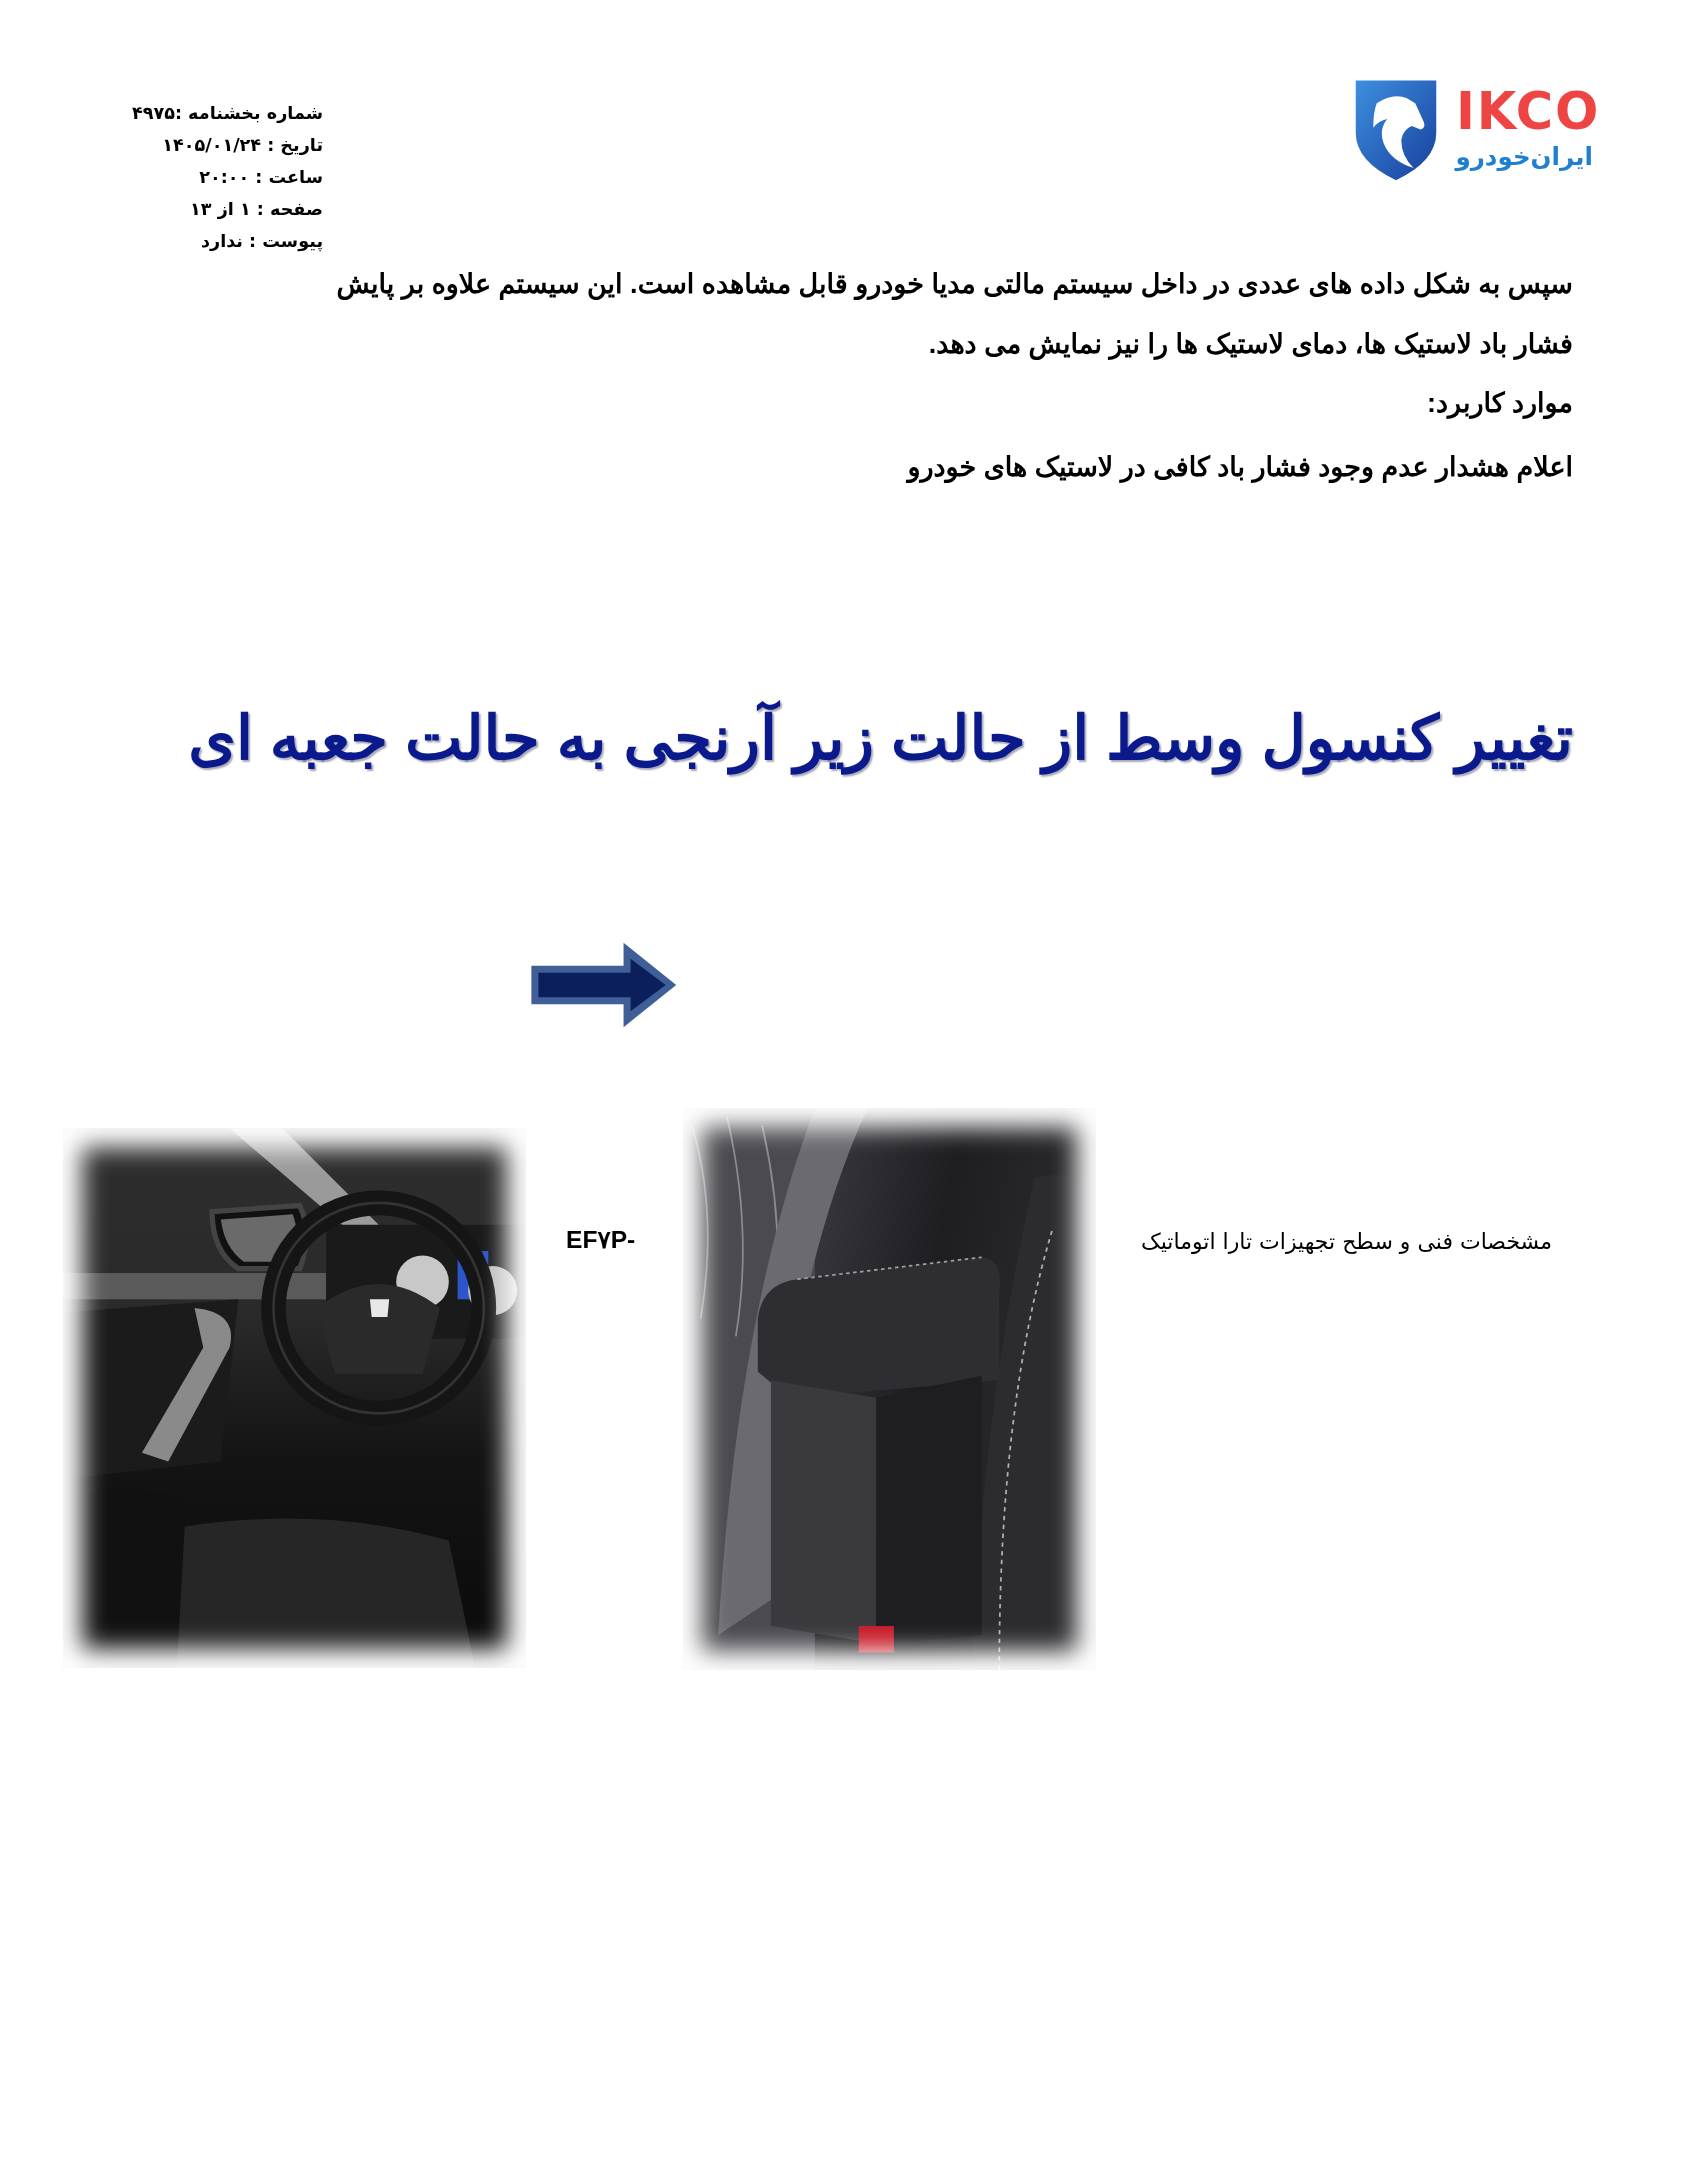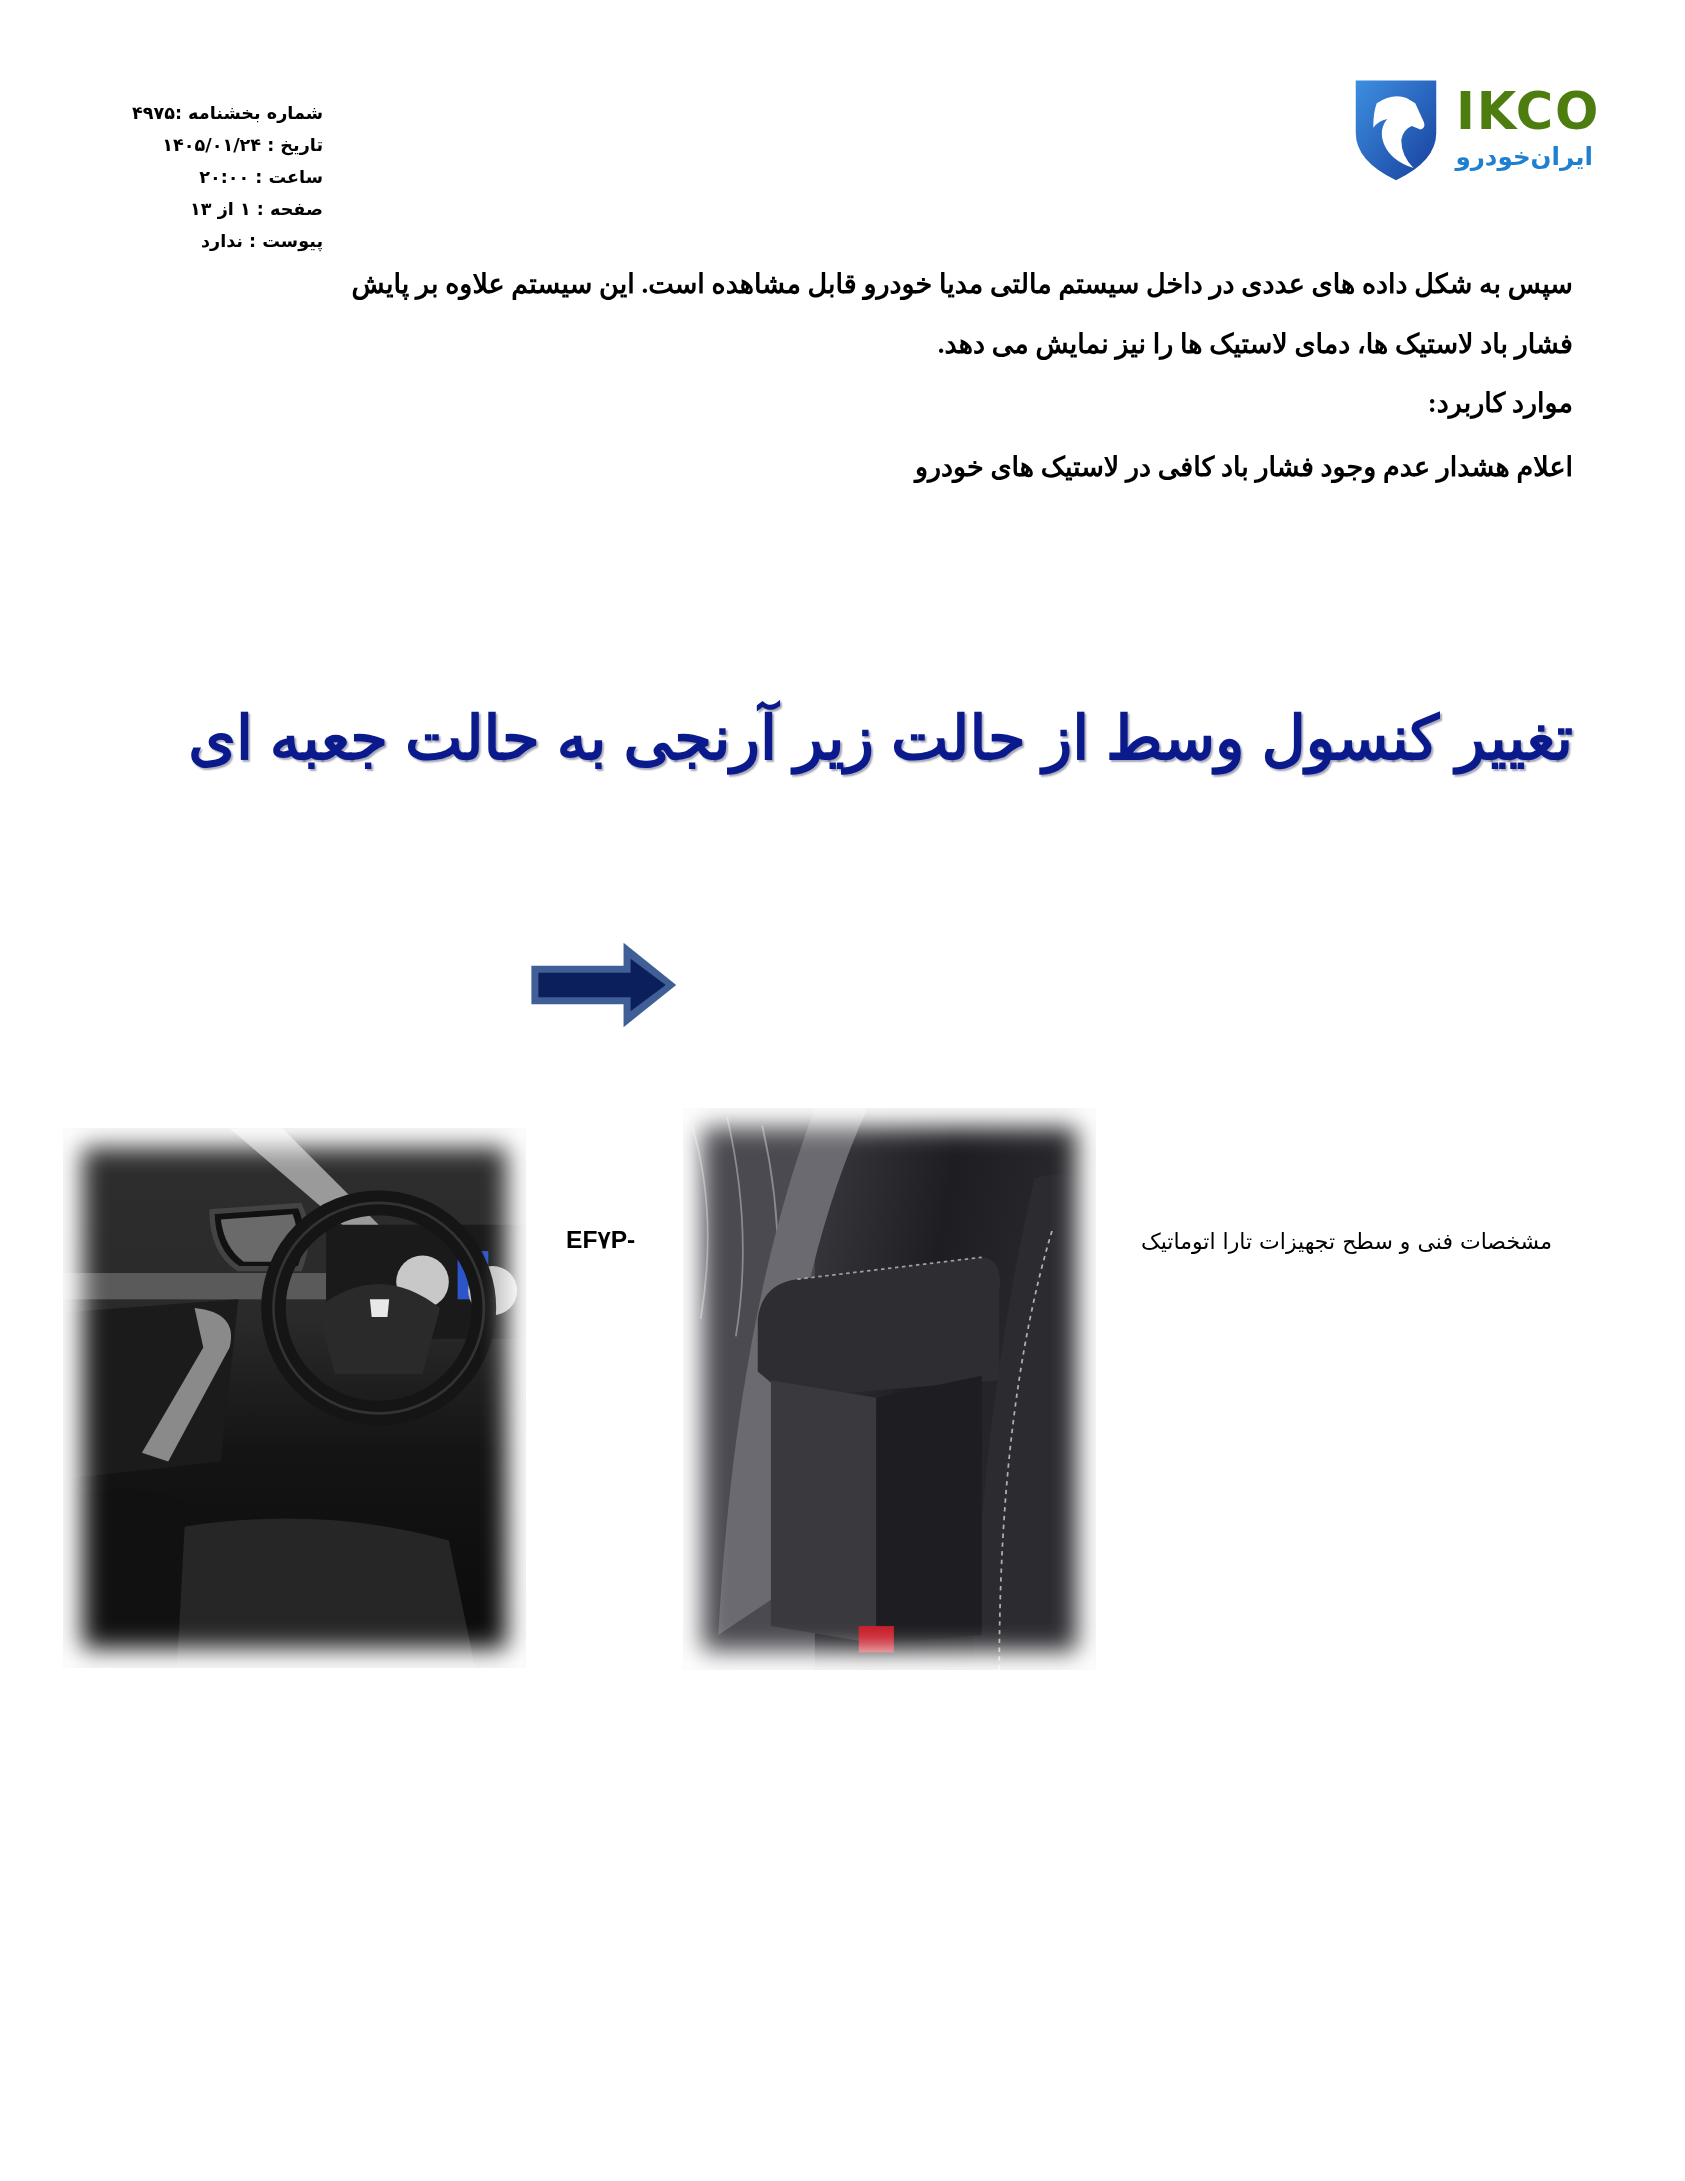--- a/index.html
+++ b/index.html
@@ -17,21 +17,21 @@
     
     .logo { position: absolute; left: 1352px; top: 77px; width: 255px; height: 105px; }
     .logo .shield { position: absolute; left: 0; top: 0; width: 88px; height: 105px; }
     .logo .word { position: absolute; left: 104px; top: 8.8px; font-family: "DejaVu Sans", sans-serif;
                   font-weight: bold; font-size: 51px; letter-spacing: 1.8px; line-height: 51px; }
     .logo .sub { position: absolute; left: 105px; top: 65px; direction: rtl; width: 136px; 
                  font-family: "DejaVu Sans", sans-serif; font-weight: bold; font-size: 24.6px; line-height: 30px; }
 
     
     .para { position: absolute; right: 112px; direction: rtl; text-align: right;
-            font-family: Liberation Serif, serif; font-weight: bold; font-size: 27px; white-space: nowrap; }
+            font-family: Liberation Sans, sans-serif; font-weight: bold; font-size: 27px; white-space: nowrap; }
     .p1 { top: 268px; }
     .p2 { top: 328px; }
     .p3 { top: 387px; }
     .p4 { top: 451px; }
 
     
     .heading { position: absolute; right: 112px; top: 702px; direction: rtl; text-align: right;
                font-family: Liberation Sans, sans-serif; font-weight: bold; font-size: 61px;
                white-space: nowrap; text-shadow: 1.8px 1.8px 1.8px rgba(0,0,50,0.35); }
 
@@ -69,21 +69,21 @@
   <svg class="shield" viewBox="0 0 100 120">
     <defs>
       <linearGradient id="shg" x1="0" y1="0" x2="1" y2="1">
         <stop offset="0" stop-color="#3d8fe0"></stop>
         <stop offset="1" stop-color="#173f9c"></stop>
       </linearGradient>
     </defs>
     <path d="M4 4 L96 4 L96 64 Q96 96 50 118 Q4 96 4 64 Z" fill="url(#shg)"></path>
     <path d="M28 30 Q46 18 62 24 L72 30 L82 52 Q84 58 78 60 L68 56 Q58 60 56 72 Q56 90 70 104 Q44 96 36 76 Q30 60 40 48 Q30 50 24 58 Q24 40 28 30 Z" fill="#ffffff"></path>
   </svg>
-  <div class="word" style="color:#4d7c0f">IKCO</div>
+  <div class="word" style="color:#ef4444">IKCO</div>
   <div class="sub" style="color:#1f7fd0">ایران‌خودرو</div>
 </div>
 
 <div class="para p1">سپس به شکل داده های عددی در داخل سیستم مالتی مدیا خودرو قابل مشاهده است. این سیستم علاوه بر پایش</div>
 <div class="para p2">فشار باد لاستیک ها، دمای لاستیک ها را نیز نمایش می دهد.</div>
 <div class="para p3">موارد کاربرد:</div>
 <div class="para p4">اعلام هشدار عدم وجود فشار باد کافی در لاستیک های خودرو</div>
 
 <div class="heading" style="color:#0a1a8c">تغییر کنسول وسط از حالت زیر آرنجی به حالت جعبه ای</div>
 

